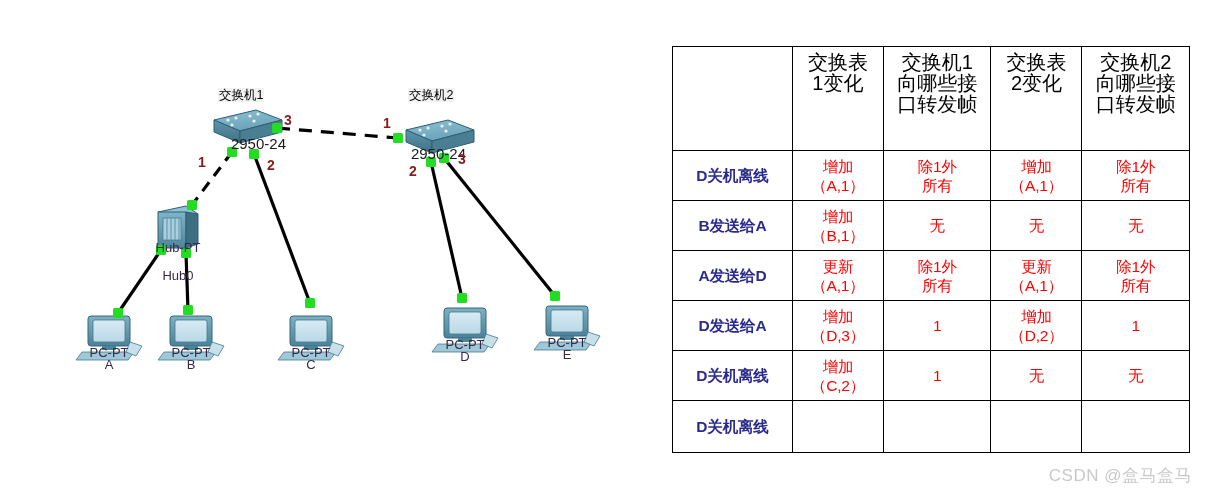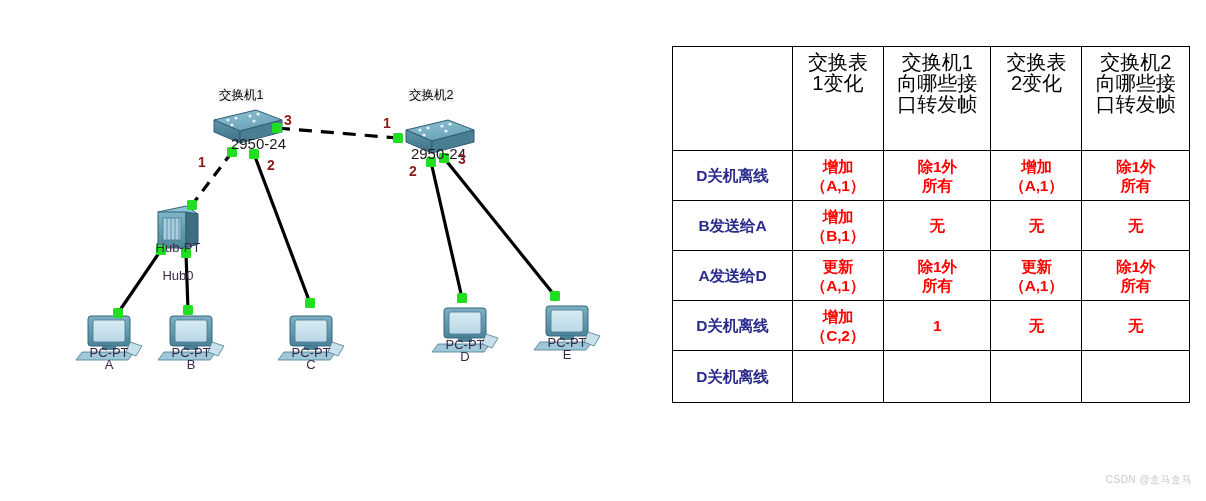--- a/index.html
+++ b/index.html
@@ -104,42 +104,42 @@
   td.rowlabel {
     color: #2b2b8c;
     font-weight: bold;
     font-size: 15px;
     text-align: left;
     padding-left: 7px;
     letter-spacing: -0.2px;
   }
   td.val {
     color: #ff0000;
-    font-weight: bold;
+    font-weight: normal;
     font-size: 15.5px;
     white-space: pre-line;
     letter-spacing: -0.2px;
   }
 
   col.c0 { width: 116px; }
   col.c1 { width: 88px; }
   col.c2 { width: 104px; }
   col.c3 { width: 88px; }
   col.c4 { width: 104px; }
 
   tr.r-head { height: 96px; }
   tr.r-tall { height: 50px; }
   tr.r-last { height: 52px; margin-top: 20px; }
 
   
   #watermark {
     position: absolute;
     right: 14px;
     bottom: 14px;
-    font-size: 10px;
+    font-size: 17px;
     color: #c9c9c9;
     letter-spacing: 0.5px;
     white-space: nowrap;
   }
 </style>
 </head>
 <body>
 
 <div id="topology">
 
@@ -365,20 +365,29 @@
         <td class="val">更新
 （A,1）</td>
         <td class="val">除1外
 所有</td>
         <td class="val">更新
 （A,1）</td>
         <td class="val">除1外
 所有</td>
       </tr>
       <tr class="r-tall">
+        <td class="rowlabel">D发送给A</td>
+        <td class="val">增加
+（D,3）</td>
+        <td class="val">1</td>
+        <td class="val">增加
+（D,2）</td>
+        <td class="val">1</td>
+      </tr>
+      <tr class="r-tall">
         <td class="rowlabel">D关机离线</td>
         <td class="val">增加
 （C,2）</td>
         <td class="val">1</td>
         <td class="val">无</td>
         <td class="val">无</td>
       </tr>
       <tr class="r-last">
         <td class="rowlabel">D关机离线</td>
         <td class="val"></td>

